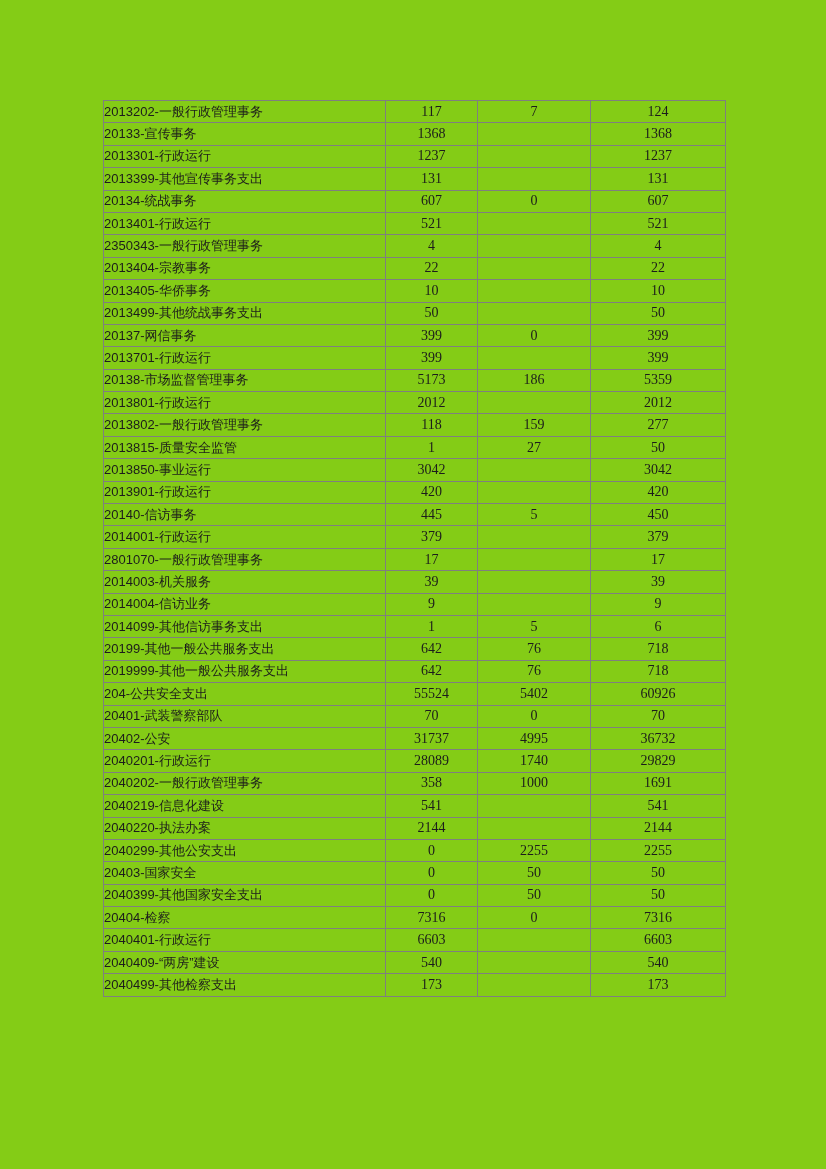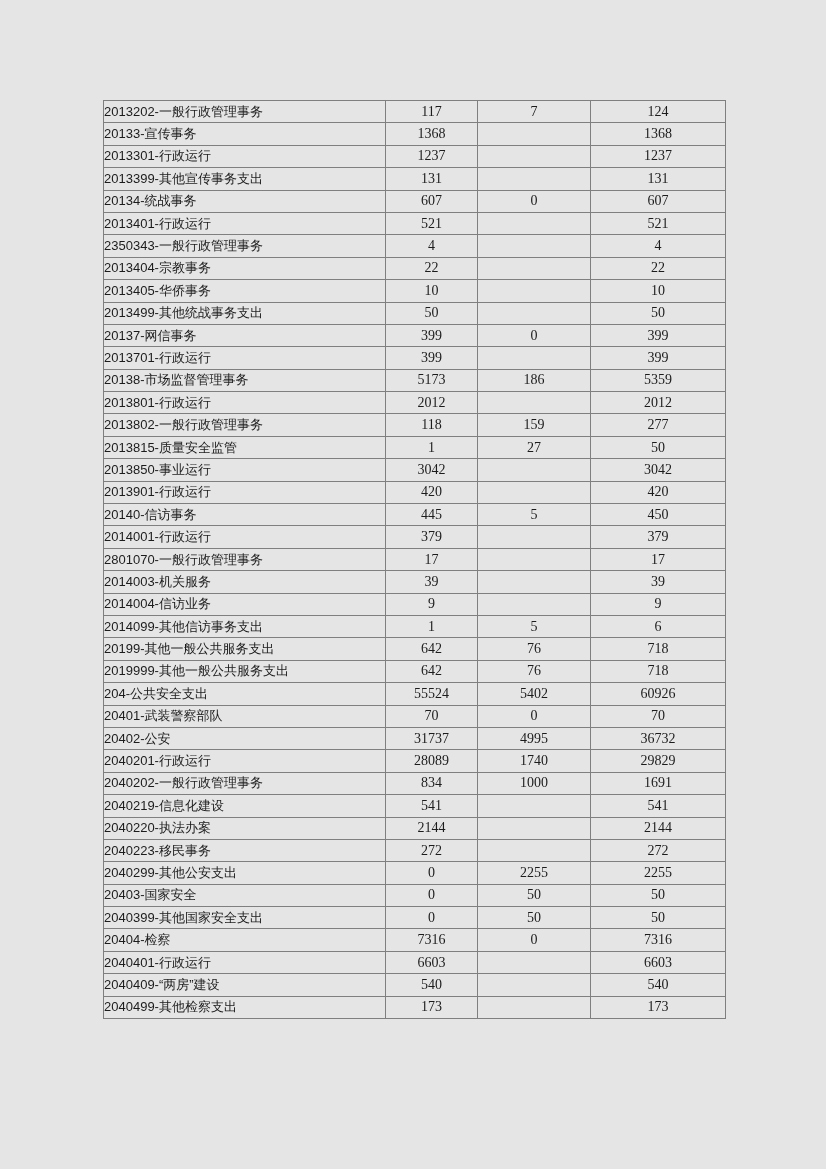--- a/index.html
+++ b/index.html
@@ -44,21 +44,21 @@
   }
   td.num-cell {
     text-align: center;
     font-family: "Liberation Serif", serif;
     font-size: 14px;
   }
 </style>
 </head>
 <body>
 
-<div class="page" style="background: #e5e5e5;">
+<div class="page" style="background: #84cc16;">
   <table class="budget">
     <colgroup>
       <col class="c-label">
       <col class="c-v1">
       <col class="c-v2">
       <col class="c-v3">
     </colgroup>
     <tbody>
         <tr>
     <td class="label-cell">2013202-一般行政管理事务</td>
@@ -235,41 +235,35 @@
     <td class="num-cell">36732</td>
   </tr>
         <tr>
     <td class="label-cell">2040201-行政运行</td>
     <td class="num-cell">28089</td>
     <td class="num-cell">1740</td>
     <td class="num-cell">29829</td>
   </tr>
         <tr>
     <td class="label-cell">2040202-一般行政管理事务</td>
-    <td class="num-cell">834</td>
+    <td class="num-cell">358</td>
     <td class="num-cell">1000</td>
     <td class="num-cell">1691</td>
   </tr>
         <tr>
     <td class="label-cell">2040219-信息化建设</td>
     <td class="num-cell">541</td>
     <td class="num-cell"></td>
     <td class="num-cell">541</td>
   </tr>
         <tr>
     <td class="label-cell">2040220-执法办案</td>
     <td class="num-cell">2144</td>
     <td class="num-cell"></td>
     <td class="num-cell">2144</td>
-  </tr>
-        <tr>
-    <td class="label-cell">2040223-移民事务</td>
-    <td class="num-cell">272</td>
-    <td class="num-cell"></td>
-    <td class="num-cell">272</td>
   </tr>
         <tr>
     <td class="label-cell">2040299-其他公安支出</td>
     <td class="num-cell">0</td>
     <td class="num-cell">2255</td>
     <td class="num-cell">2255</td>
   </tr>
         <tr>
     <td class="label-cell">20403-国家安全</td>
     <td class="num-cell">0</td>

